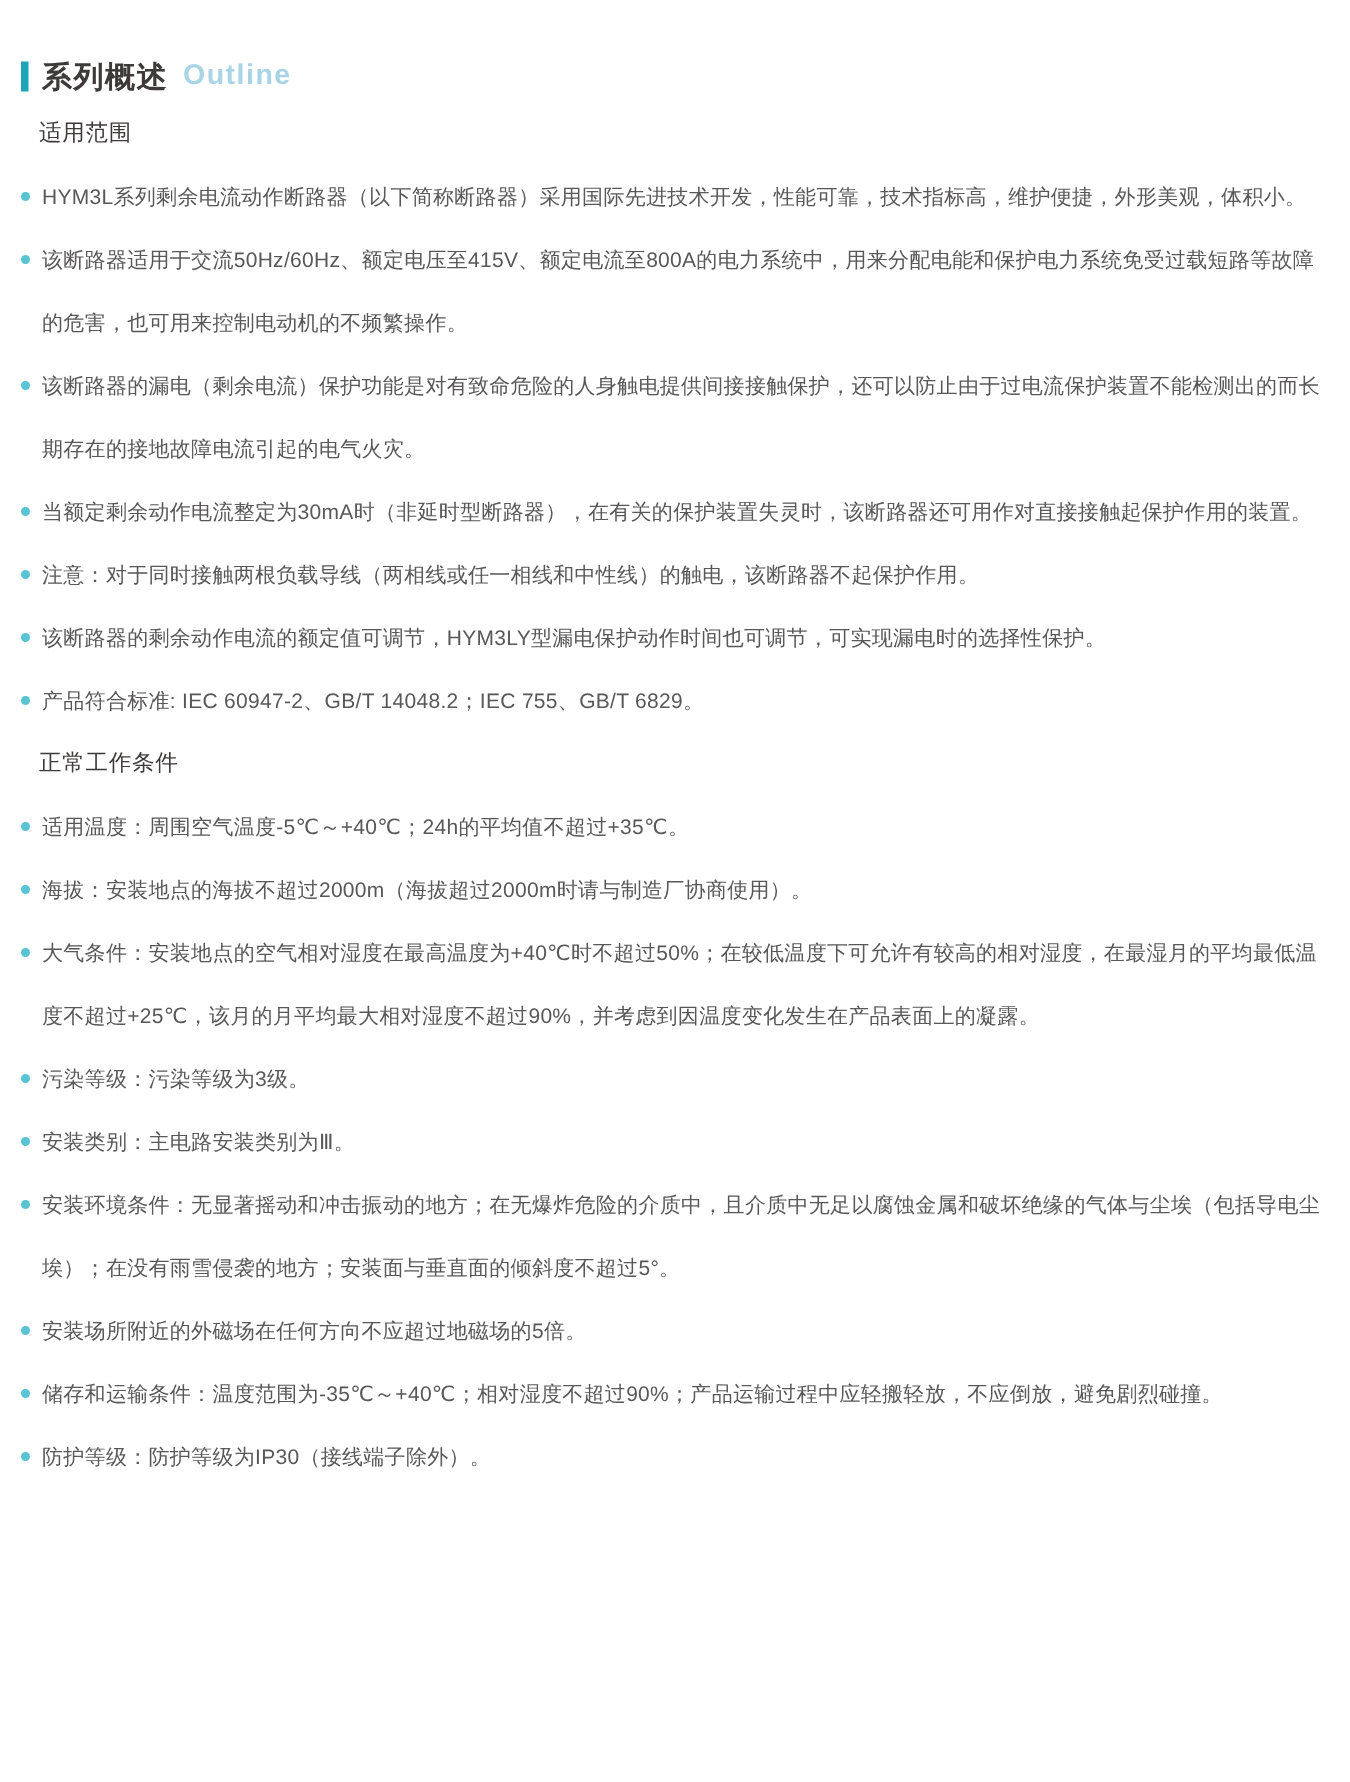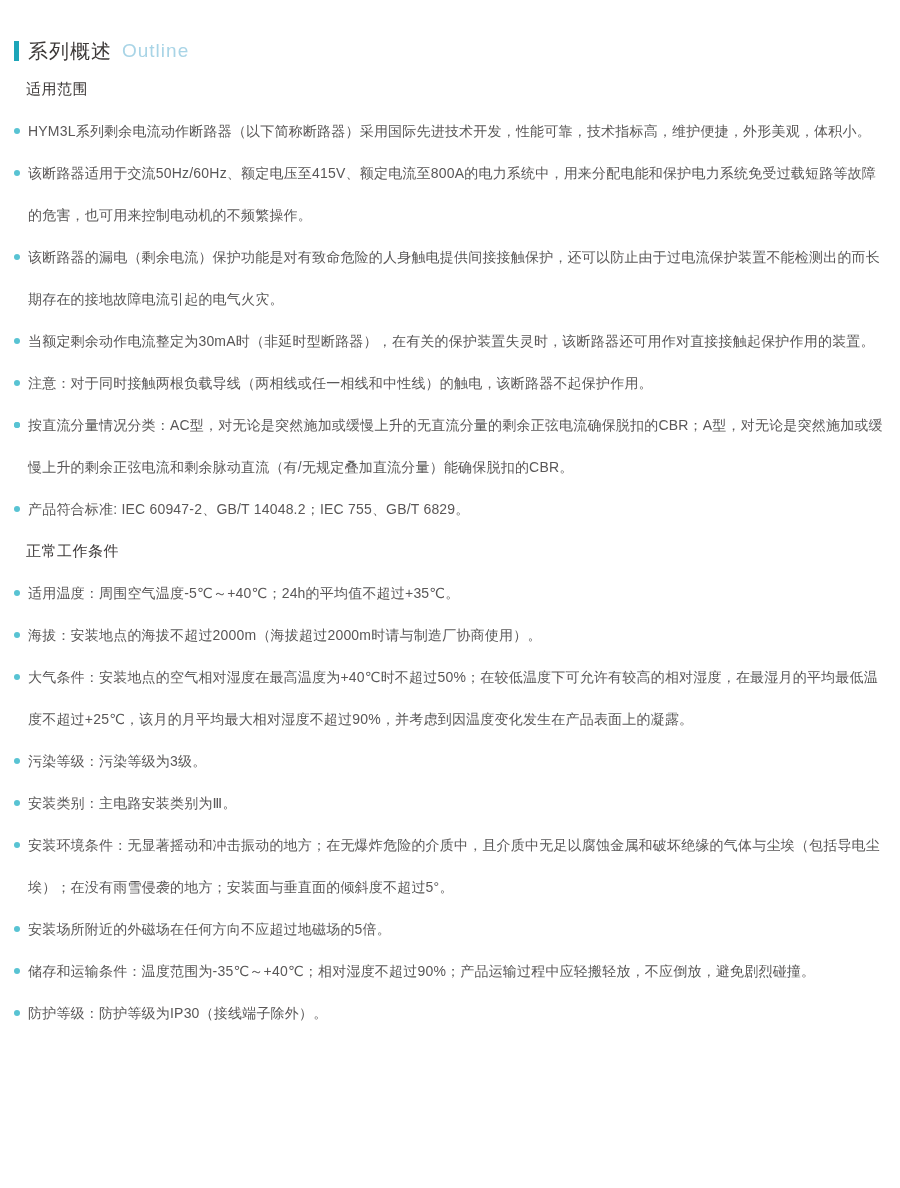--- a/index.html
+++ b/index.html
@@ -4,22 +4,22 @@
 <style>
   html,body{margin:0;padding:0;background:#ffffff;}
   .page{
     width:900px;height:1188px;background:#ffffff;overflow:hidden;
     font-family:"Liberation Sans","DejaVu Sans",sans-serif;
     color:var(--text,#595757);
     position:relative;
   }
   .header{display:flex;align-items:center;padding:38px 0 0 14px;height:26px;}
   .accent-bar{display:inline-block;width:5px;height:20px;background:var(--accent,#1ca5b8);}
-  .title-cn{font-size:20px;font-weight:400;color:var(--heading,#3e3a39);margin:0 10px 0 9px;letter-spacing:1px;}
-  .title-en{font-size:19px;font-weight:400;color:var(--title-en,#a8d4e6);letter-spacing:1px;}
+  .title-cn{font-size:20px;font-weight:700;color:var(--heading,#3e3a39);margin:0 10px 0 9px;letter-spacing:1px;}
+  .title-en{font-size:19px;font-weight:700;color:var(--title-en,#a8d4e6);letter-spacing:1px;}
   .content{padding:4px 16px 0 0;}
   .section-heading{
     padding-left:26px;font-size:15px;font-weight:400;
     color:var(--heading,#3e3a39);line-height:42px;letter-spacing:.5px;
   }
   .item{
     position:relative;padding-left:28px;font-size:14px;line-height:42px;
     color:var(--text,#595757);letter-spacing:.2px;
   }
   .dot{
@@ -36,22 +36,21 @@
     <span class="title-cn">系列概述</span>
     <span class="title-en">Outline</span>
   </div>
   <div class="content" id="content">
       <div class="section-heading">适用范围</div>
       <div class="item"><span class="dot"></span><span>HYM3L系列剩余电流动作断路器（以下简称断路器）采用国际先进技术开发，性能可靠，技术指标高，维护便捷，外形美观，体积小。</span></div>
       <div class="item"><span class="dot"></span><span>该断路器适用于交流50Hz/60Hz、额定电压至415V、额定电流至800A的电力系统中，用来分配电能和保护电力系统免受过载短路等故障的危害，也可用来控制电动机的不频繁操作。</span></div>
       <div class="item"><span class="dot"></span><span>该断路器的漏电（剩余电流）保护功能是对有致命危险的人身触电提供间接接触保护，还可以防止由于过电流保护装置不能检测出的而长期存在的接地故障电流引起的电气火灾。</span></div>
       <div class="item"><span class="dot"></span><span>当额定剩余动作电流整定为30mA时（非延时型断路器），在有关的保护装置失灵时，该断路器还可用作对直接接触起保护作用的装置。</span></div>
       <div class="item"><span class="dot"></span><span>注意：对于同时接触两根负载导线（两相线或任一相线和中性线）的触电，该断路器不起保护作用。</span></div>
-      <div class="item"><span class="dot"></span></div>
-      <div class="item"><span class="dot"></span><span>按直流分量情况分类：AC型，对无论是突然施加或缓慢上升的无直流分量的剩余正弦电流确保脱扣的CBR；A型，对无论是突然施加或缓慢上升的剩余正弦电流和剩余脉动直流（有/无规定叠加直流分量）能确保脱扣的CBR。</span></div>
+      <div class="item"><span class="dot"></span><span>该断路器的剩余动作电流的额定值可调节，HYM3LY型漏电保护动作时间也可调节，可实现漏电时的选择性保护。</span></div>
       <div class="item"><span class="dot"></span><span>产品符合标准: IEC 60947-2、GB/T 14048.2；IEC 755、GB/T 6829。</span></div>
       <div class="section-heading">正常工作条件</div>
       <div class="item"><span class="dot"></span><span>适用温度：周围空气温度-5℃～+40℃；24h的平均值不超过+35℃。</span></div>
       <div class="item"><span class="dot"></span><span>海拔：安装地点的海拔不超过2000m（海拔超过2000m时请与制造厂协商使用）。</span></div>
       <div class="item"><span class="dot"></span><span>大气条件：安装地点的空气相对湿度在最高温度为+40℃时不超过50%；在较低温度下可允许有较高的相对湿度，在最湿月的平均最低温度不超过+25℃，该月的月平均最大相对湿度不超过90%，并考虑到因温度变化发生在产品表面上的凝露。</span></div>
       <div class="item"><span class="dot"></span><span>污染等级：污染等级为3级。</span></div>
       <div class="item"><span class="dot"></span><span>安装类别：主电路安装类别为Ⅲ。</span></div>
       <div class="item"><span class="dot"></span><span>安装环境条件：无显著摇动和冲击振动的地方；在无爆炸危险的介质中，且介质中无足以腐蚀金属和破坏绝缘的气体与尘埃（包括导电尘埃）；在没有雨雪侵袭的地方；安装面与垂直面的倾斜度不超过5°。</span></div>
       <div class="item"><span class="dot"></span><span>安装场所附近的外磁场在任何方向不应超过地磁场的5倍。</span></div>
       <div class="item"><span class="dot"></span><span>储存和运输条件：温度范围为-35℃～+40℃；相对湿度不超过90%；产品运输过程中应轻搬轻放，不应倒放，避免剧烈碰撞。</span></div>

